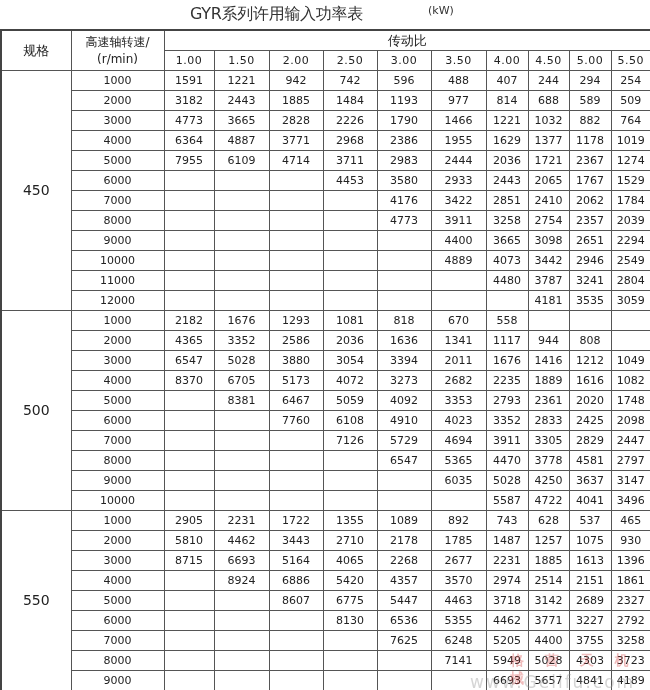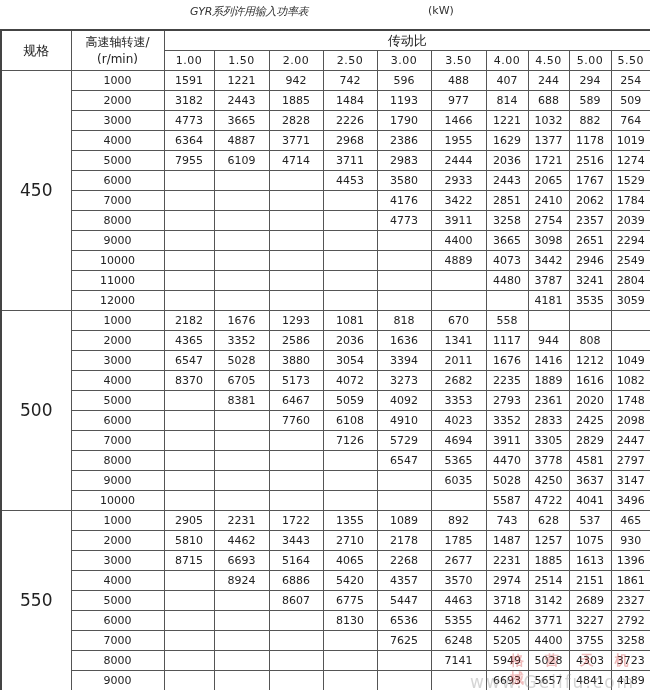--- a/index.html
+++ b/index.html
@@ -1,30 +1,30 @@
 <!DOCTYPE html>
 <html><head>
 <meta charset="utf-8">
 <style>
   html, body { margin: 0; padding: 0; background: #ffffff; }
   body { width: 650px; height: 690px; overflow: hidden; position: relative;
          font-family: "DejaVu Sans", "Liberation Sans", sans-serif; color: #222; }
   .title-row { position: absolute; top: 0; left: 0; width: 650px; height: 26px; }
-  .title { position: absolute; left: 190px; top: 4px; font-size: 11px; letter-spacing: -0.3px; color: #333; font-style: italic; }
+  .title { position: absolute; left: 190px; top: 4px; font-size: 16px; letter-spacing: -0.3px; color: #333; }
   .unit { position: absolute; left: 428px; top: 4px; font-size: 11px; color: #333; }
   table.power { position: absolute; top: 29px; left: 0; border-collapse: collapse; table-layout: fixed;
                 width: 650px; font-size: 11px; }
   table.power td, table.power th { border: 1.5px solid #555; padding: 0; text-align: center;
                 vertical-align: middle; font-weight: normal; height: 19px; line-height: 17px; color: #222; }
   .outer { border: 2px solid #444; }
   th.spec { font-size: 13px; }
   th.speed { font-size: 12px; line-height: 18px; }
   th.ratio-group { font-size: 13px; height: 17px; }
   th.ratio { font-size: 11px; letter-spacing: 0.5px; margin-top: 41px; }
-  td.spec-cell { font-size: 17px; }
+  td.spec-cell { font-size: 14px; }
   .watermark { position: absolute; left: 510px; top: 652px; font-size: 14px; color: rgba(210,60,60,0.35);
                letter-spacing: 8px; font-weight: bold; pointer-events: none; }
   .watermark2 { position: absolute; left: 470px; top: 672px; font-size: 17px; color: rgba(150,150,150,0.4);
                 letter-spacing: 2px; pointer-events: none; }
 </style>
 </head>
 <body>
 
 <div class="title-row">
   <span class="title">GYR系列许用输入功率表</span>
@@ -125,21 +125,21 @@
       <tr>
         <td>5000</td>
         <td>7955</td>
         <td>6109</td>
         <td>4714</td>
         <td>3711</td>
         <td>2983</td>
         <td>2444</td>
         <td>2036</td>
         <td>1721</td>
-        <td>2516</td>
+        <td>2367</td>
         <td>1274</td>
       </tr>
       <tr>
         <td>6000</td>
         <td></td>
         <td></td>
         <td></td>
         <td>4453</td>
         <td>3580</td>
         <td>2933</td>

